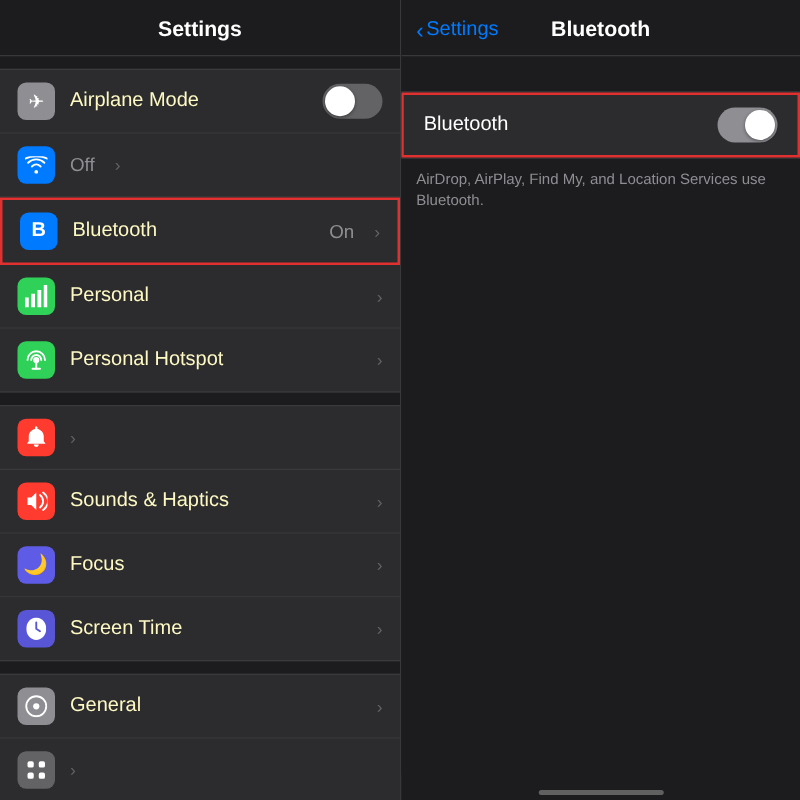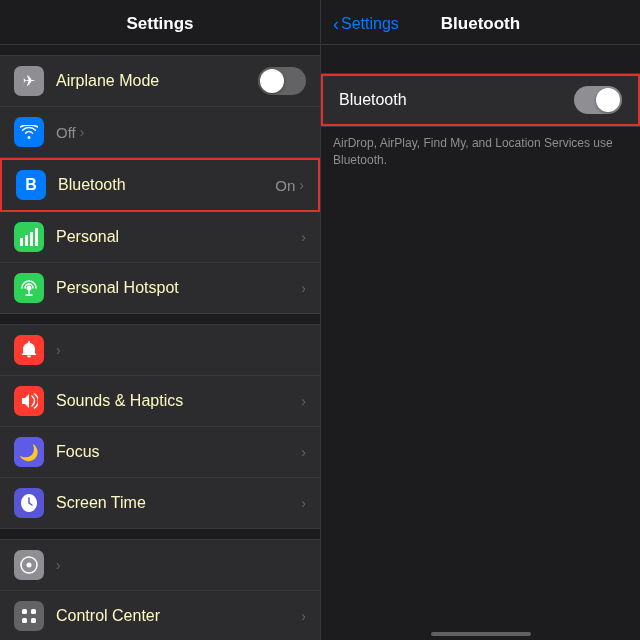--- a/index.html
+++ b/index.html
@@ -69,21 +69,21 @@
 
     .row-label {
       flex: 1;
       font-size: 16px;
       color: #fef9c3;
     }
 
     .row-value {
       font-size: 15px;
       color: #8e8e93;
-      margin-right: 4px;
+      margin-right: 16px;
     }
 
     .chevron {
       color: #636366;
       font-size: 14px;
     }
 
     .toggle-off {
       width: 48px;
       height: 28px;
@@ -331,32 +331,32 @@
   </div>
 
   <div class="settings-group">
     <div class="settings-row">
       <div class="row-icon icon-general">
         <svg width="18" height="18" viewBox="0 0 18 18" fill="white">
           <circle cx="9" cy="9" r="8" stroke="white" stroke-width="1.5" fill="none"></circle>
           <circle cx="9" cy="9" r="2.5" fill="white"></circle>
         </svg>
       </div>
+      <span class="row-label">General</span>
       <span class="chevron">›</span>
     </div>
     <div class="settings-row">
       <div class="row-icon icon-controlcenter">
         <svg width="16" height="16" viewBox="0 0 16 16" fill="white">
           <rect x="1" y="1" width="5" height="5" rx="1.5"></rect>
           <rect x="10" y="1" width="5" height="5" rx="1.5"></rect>
           <rect x="1" y="10" width="5" height="5" rx="1.5"></rect>
           <rect x="10" y="10" width="5" height="5" rx="1.5"></rect>
         </svg>
       </div>
-      <span class="row-label">Control Center</span>
       <span class="chevron">›</span>
     </div>
 
   </div>
 
 </div>
 
 <div class="right-panel">
   <div class="right-nav-bar">
     <div class="back-btn">

